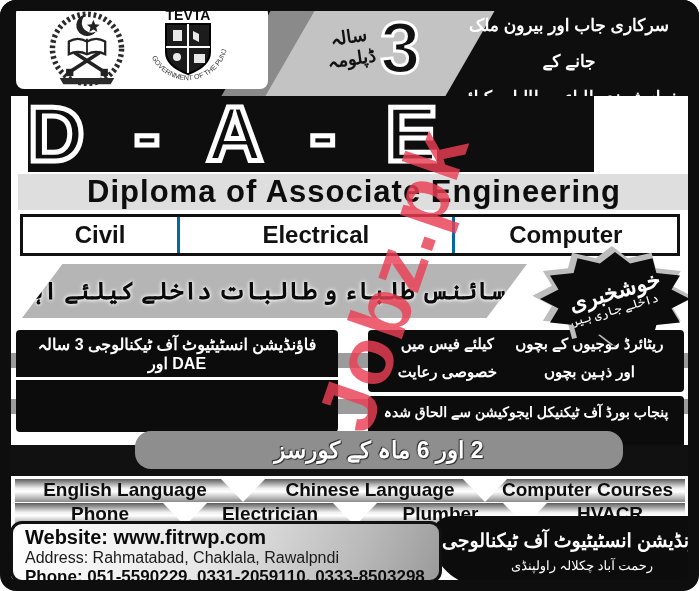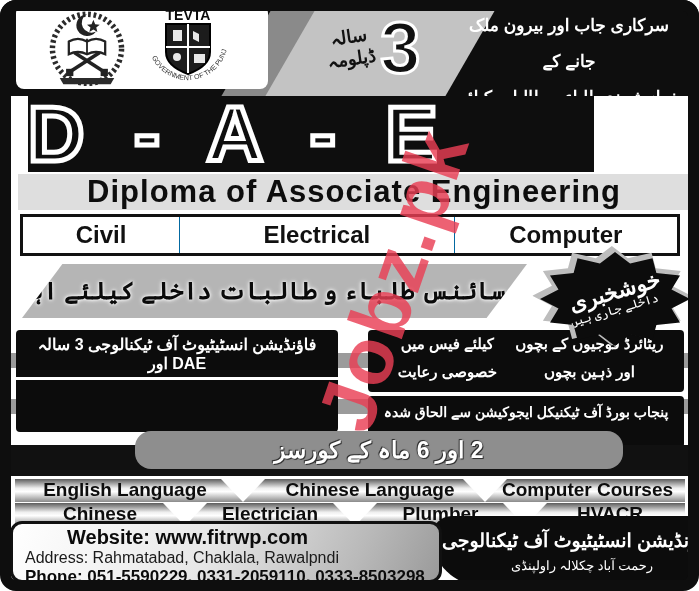--- a/index.html
+++ b/index.html
@@ -32,21 +32,21 @@
   .dae h1{margin:0 auto;width:600px;text-align:justify;font-size:78px;line-height:70px;
        font-weight:bold;color:#0e0e0e;-webkit-text-stroke:5px #fff;letter-spacing:14px;
        display:flex;justify-content:space-between;font-family:"Liberation Sans",sans-serif;}
   .diploma-band{position:absolute;left:18px;top:174px;width:672px;height:36px;background:#dedede;
        display:flex;align-items:center;justify-content:center;z-index:5;}
   .diploma-band span{font-size:31px;font-weight:bold;color:#0d0d0d;letter-spacing:1px;white-space:nowrap;}
   
   .table{position:absolute;left:20px;top:214px;width:660px;height:42px;display:flex;
        border:3px solid #111;z-index:5;background:#fff;}
   .cell{display:flex;align-items:center;justify-content:center;font-size:24px;font-weight:bold;
-       color:#111;border-right:1px solid #0369a1;}
+       color:#111;border-right:3px solid #0369a1;}
   .cell:last-child{border-right:none;}
   .c1{width:24%;} .c2{width:42%;} .c3{width:34%;}
   
   .elig{position:absolute;left:22px;top:264px;width:505px;height:54px;background:#b5b5b5;
        clip-path:polygon(8% 0,100% 0,92% 100%,0 100%);display:flex;align-items:center;
        justify-content:center;z-index:5;}
   .elig span{direction:rtl;font-size:24px;font-weight:bold;color:#0a0a0a;
        text-shadow:0 0 3px #fff,0 0 5px #fff;white-space:nowrap;}
   
   .badge-wrap{position:absolute;left:540px;top:252px;width:154px;height:98px;z-index:6;}
@@ -85,21 +85,21 @@
        font-weight:bold;font-size:19px;color:#0d0d0d;}
   
   .footer-black{position:absolute;left:432px;top:516px;width:261px;height:70px;background:#0c0c0c;
        border-radius:24px 4px 4px 60px;z-index:6;display:flex;flex-direction:column;
        align-items:center;justify-content:center;padding-left:30px;}
   .footer-black .fb1{color:#fff;font-weight:bold;font-size:19px;direction:rtl;line-height:30px;white-space:nowrap;}
   .footer-black .fb2{color:#fff;font-size:13px;direction:rtl;line-height:20px;margin-left:9px;}
   .contact{position:absolute;left:10px;top:521px;width:432px;height:62px;border:3px solid #111;
        border-radius:12px;z-index:7;padding:3px 0 0 12px;
        background:linear-gradient(115deg,#ffffff 0%,#e8e8e8 45%,#b9b9b9 80%,#9a9a9a 100%);}
-  .contact .l1{font-size:20px;font-weight:bold;color:#0b0b0b;line-height:21px;margin-left:42px;}
+  .contact .l1{font-size:20px;font-weight:bold;color:#0b0b0b;line-height:21px;}
   .contact .l2{font-size:16px;color:#1a1a1a;line-height:19px;}
   .contact .l3{font-size:17px;font-weight:bold;color:#0b0b0b;line-height:20px;}
   
   .watermark{position:absolute;left:232px;top:218px;width:340px;height:100px;z-index:50;
        transform:rotate(-71deg);pointer-events:none;
        font-size:80px;font-weight:bold;color:rgba(233,62,84,0.82);letter-spacing:2px;}
   
   .crest svg,.tevta svg{display:block;}
 </style>
 </head>
@@ -209,21 +209,21 @@
     <div class="tri" style="left:448px"></div>
     <div class="course-label" style="left:10px;width:200px">English Language</div>
     <div class="course-label" style="left:255px;width:200px">Chinese Language</div>
     <div class="course-label" style="left:480px;width:185px">Computer Courses</div>
   </div>
 
   <div class="course-bar bar2">
     <div class="tri" style="left:148px"></div>
     <div class="tri" style="left:318px"></div>
     <div class="tri" style="left:488px"></div>
-    <div class="course-label" style="left:20px;width:130px">Chinese</div>
+    <div class="course-label" style="left:20px;width:130px">Phone</div>
     <div class="course-label" style="left:190px;width:130px">Electrician</div>
     <div class="course-label" style="left:363px;width:125px">Plumber</div>
     <div class="course-label" style="left:530px;width:130px">HVACR</div>
   </div>
 
   <div class="footer-black">
     <span class="fb1">فاؤنڈیشن انسٹیٹیوٹ آف ٹیکنالوجی</span>
     <span class="fb2">رحمت آباد چکلالہ راولپنڈی</span>
   </div>
   <div class="contact">

